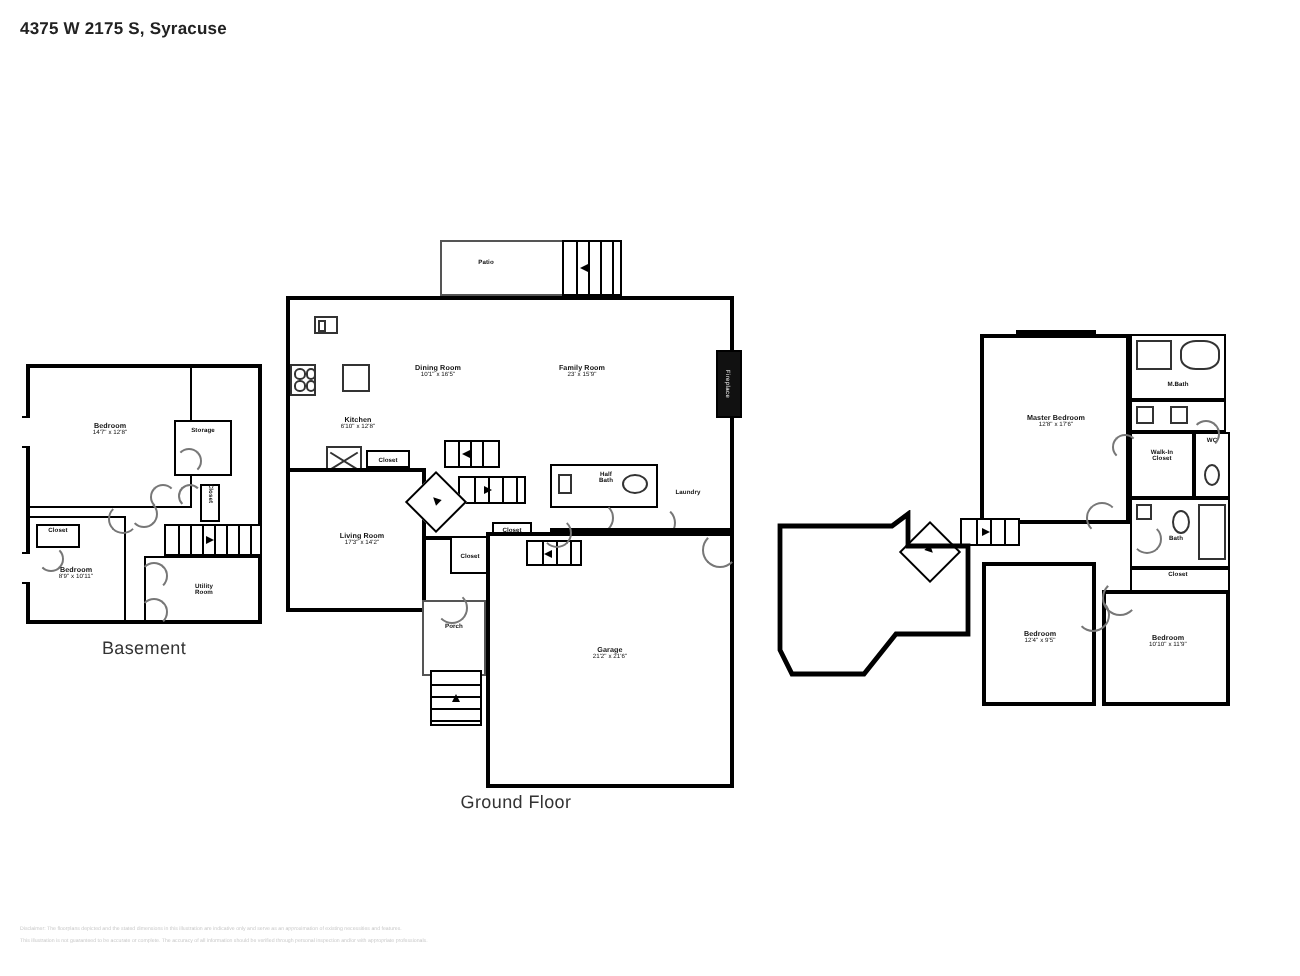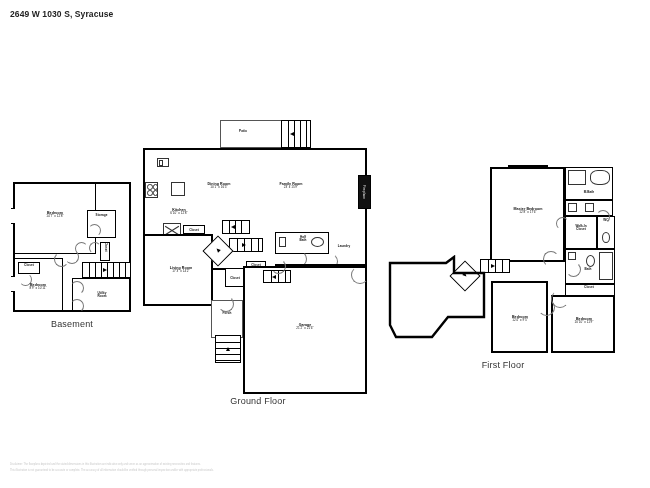--- a/index.html
+++ b/index.html
@@ -111,21 +111,21 @@
     position:absolute;left:10px;bottom:14px;width:540px;
     font-size:2.6px;line-height:1.5;color:#c9c9c9;
   }
   #disclaimer p{margin:0 0 1.5px 0;}
 </style>
 </head>
 <body>
 
 <div class="page">
 
-  <div id="page-title">2649 W 1030 S, Syracuse</div>
+  <div id="page-title">4375 W 2175 S, Syracuse</div>
 
 
   <div class="plan" style="left:133px;top:120px;width:252px;height:290px;">
 
     <div class="room hair" style="left:87px;top:0px;width:62px;height:28px;"></div>
     <div class="rlabel tiny" style="left:92px;top:10px;width:36px;">
       <span class="nm">Patio</span>
     </div>
 
     <div class="stairs h" style="left:148px;top:0px;width:30px;height:28px;">
@@ -386,21 +386,20 @@
       <div class="arrow right" style="left:10px;top:4px;"></div>
     </div>
     <div class="room thin" style="left:66px;top:110px;width:22px;height:22px;transform:rotate(45deg);"></div>
     <div class="arrow down" style="left:75px;top:118px;transform:rotate(-45deg);"></div>
     <div class="door q-tl" style="left:155px;top:96px;width:14px;height:14px;"></div>
 
     <svg style="position:absolute;left:0px;top:100px;width:112px;height:90px;" viewBox="0 0 112 90">
       <path d="M2 8 L58 8 L66 2 L66 18 L96 18 L96 62 L60 62 L44 82 L8 82 L2 70 Z" fill="none" stroke="#000" stroke-width="2.4"></path>
     </svg>
 
-    <div class="plan-caption" style="left:50px;top:205px;width:130px;">First Floor</div>
   </div>
 
   <div id="disclaimer">
     <p>Disclaimer: The floorplans depicted and the stated dimensions in this illustration are indicative only and serve as an approximation of existing necessities and features.</p>
     <p>This illustration is not guaranteed to be accurate or complete. The accuracy of all information should be verified through personal inspection and/or with appropriate professionals.</p>
   </div>
 
 </div>
 
 </body></html>

